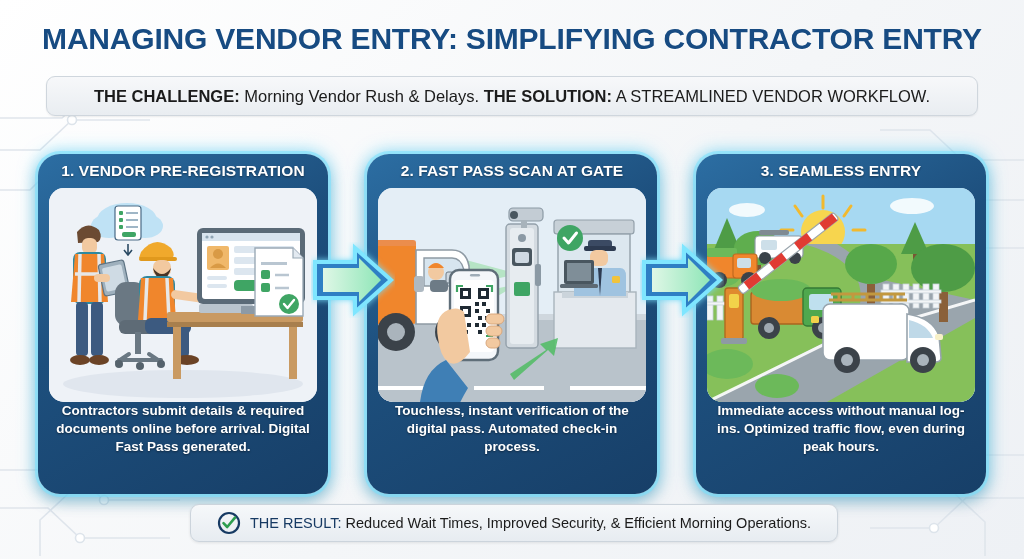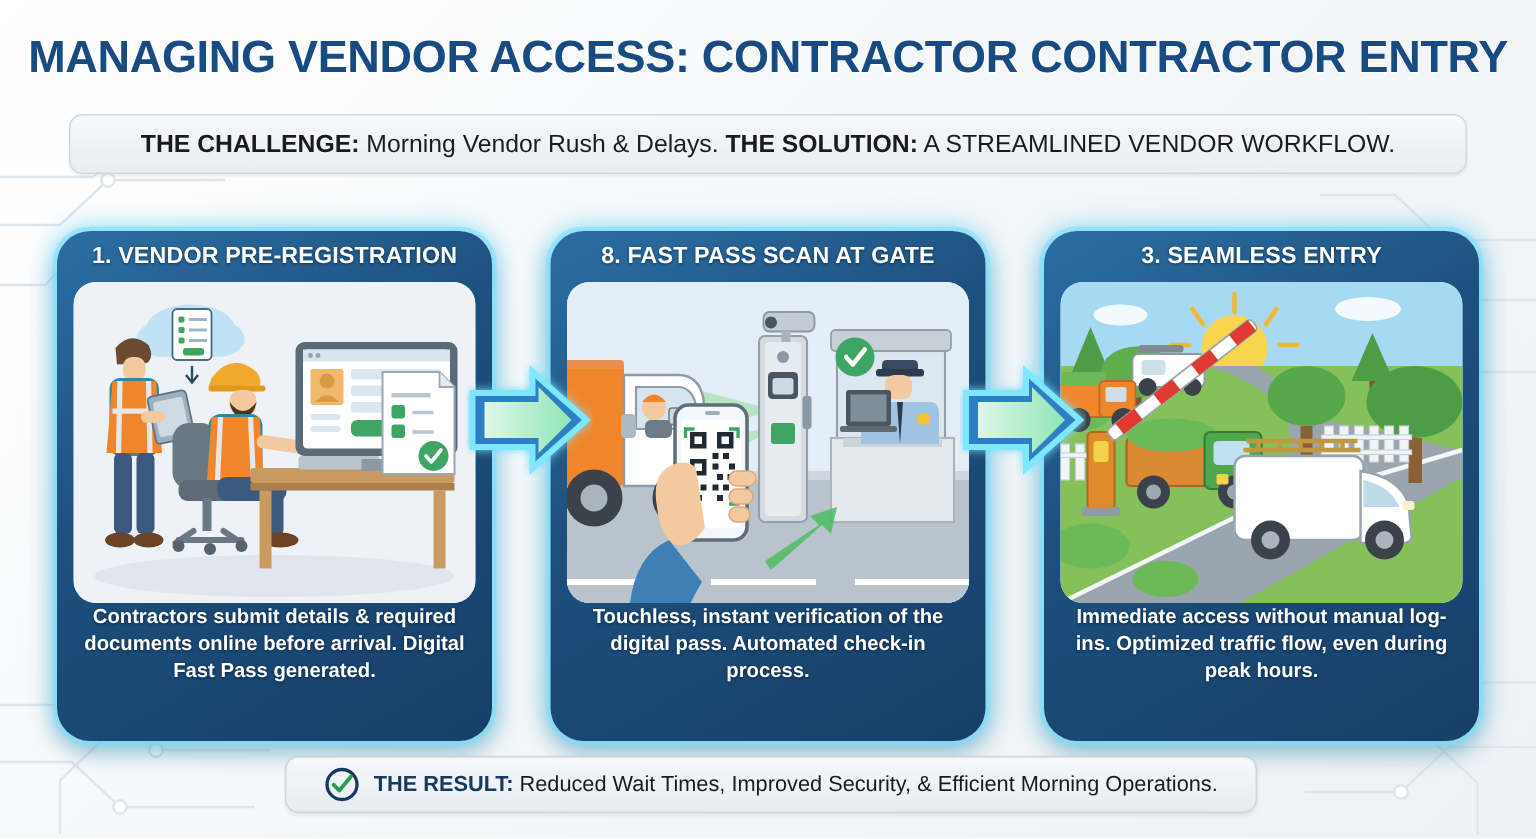--- a/index.html
+++ b/index.html
@@ -142,21 +142,21 @@
     justify-content: center;
     gap: 9px;
     z-index: 5;
   }
   .footer-text {
     font-size: 14.5px;
     color: #1b1b1b;
     white-space: nowrap;
   }
   .footer-text .lbl {
-    font-weight: bold;
+    font-weight: normal;
     color: #173a63;
   }
 </style>
 </head>
 <body>
 
 <div id="infographic">
 
   <svg class="circuit-bg" viewBox="0 0 1024 559" preserveAspectRatio="none">
     <g stroke="#dfe5ec" stroke-width="1.6" fill="none">
@@ -180,21 +180,21 @@
       <circle cx="104" cy="500" r="4.5"></circle>
       <circle cx="80" cy="538" r="4.5"></circle>
       <circle cx="962" cy="160" r="4.5"></circle>
       <circle cx="944" cy="172" r="4.5"></circle>
       <circle cx="926" cy="220" r="4.5"></circle>
       <circle cx="918" cy="486" r="4.5"></circle>
       <circle cx="934" cy="528" r="4.5"></circle>
     </g>
   </svg>
 
-  <div class="title">MANAGING VENDOR ACCESS: CONTRACTOR CONTRACTOR ENTRY</div>
+  <div class="title">MANAGING VENDOR ENTRY: SIMPLIFYING CONTRACTOR ENTRY</div>
 
   <div class="subtitle-bar">
     <div class="subtitle-text">
       <span class="lbl">THE CHALLENGE:</span><span> Morning Vendor Rush &amp; Delays. </span><span class="lbl">THE SOLUTION:</span><span> A STREAMLINED VENDOR WORKFLOW.</span>
     </div>
   </div>
 
   <div class="cards">
 
     <div class="card c1">
@@ -306,21 +306,21 @@
               </g>
             <circle cx="240" cy="116" r="10" fill="#3fa564"></circle>
             <path d="M235 116 l3.5 4 l6.5 -8" stroke="#ffffff" stroke-width="2.4" fill="none" stroke-linecap="round" stroke-linejoin="round"></path>
           </g>
         </svg>
       </div>
       <div class="card-caption">Contractors submit details &amp; required documents online before arrival. Digital Fast Pass generated.</div>
     </div>
 
     <div class="card c2">
-      <div class="card-header">8. FAST PASS SCAN AT GATE</div>
+      <div class="card-header">2. FAST PASS SCAN AT GATE</div>
       <div class="card-art">
         <svg viewBox="0 0 268 214" width="100%" height="100%">
           <rect width="268" height="214" fill="#e4eef6"></rect>
           <rect y="130" width="268" height="84" fill="#b9c3cb"></rect>
           <rect y="126" width="268" height="6" fill="#cfd7de"></rect>
           <path d="M0 200 h70 M96 200 h70 M192 200 h76" stroke="#ffffff" stroke-width="4" fill="none"></path>
 
           <g opacity="0.45">
             <path d="M140 86 L58 64 L58 104 Z" fill="#7fd98a"></path>
             <path d="M140 96 L62 112 L66 140 Z" fill="#7fd98a"></path>

